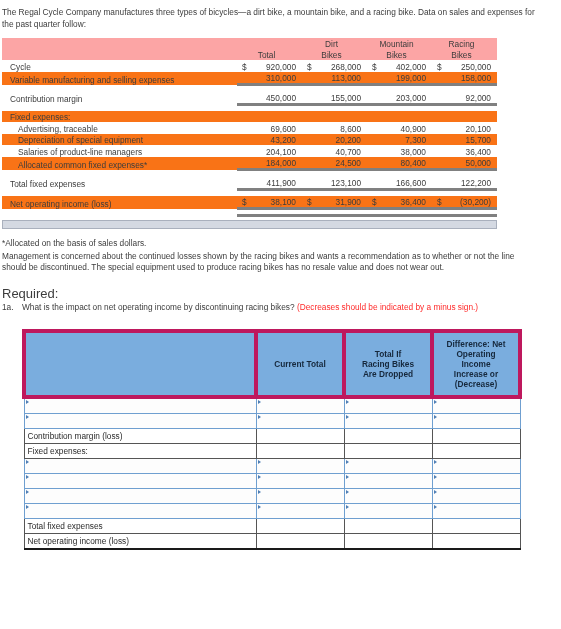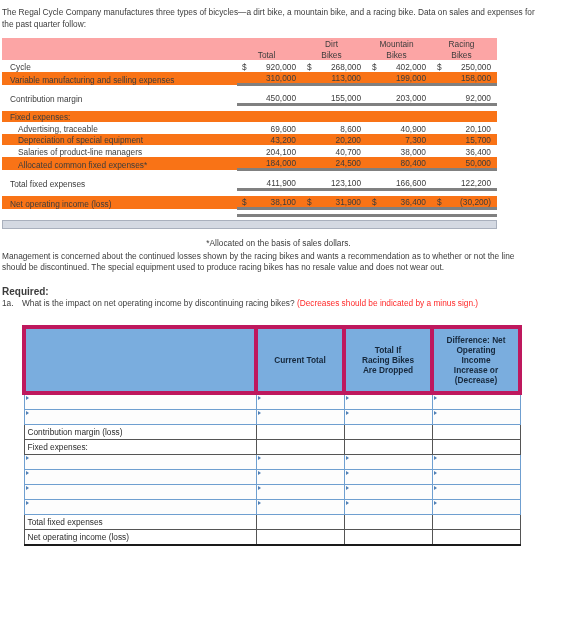--- a/index.html
+++ b/index.html
@@ -75,23 +75,23 @@
   .footbar {
     width: 495px;
     height: 9px;
     background: #d4d9e2;
     border: 1px solid #a9b0bd;
     box-sizing: border-box;
     margin-top: 3px;
   }
 
   
-  .note { margin-top: 9px; font-size: 8.3px; line-height: 11.5px; text-align: center; }
+  .note { margin-top: 9px; font-size: 8.3px; line-height: 11.5px; }
   .para { margin-top: 1px; font-size: 8.3px; line-height: 11.5px; width: 520px; }
-  .req-head { margin-top: 12px; font-weight: bold; font-size: 10px; }
+  .req-head { margin-top: 12px; font-weight: normal; font-size: 13px; }
   .req-item {
     margin-top: 1px;
     font-size: 8.3px;
     line-height: 11.5px;
     width: 510px;
     padding-left: 20px;
     text-indent: -20px;
   }
   .req-item .idx { display: inline-block; width: 20px; text-indent: 0; }
   .redbold { color: #ff2a2a; font-weight: normal; }

